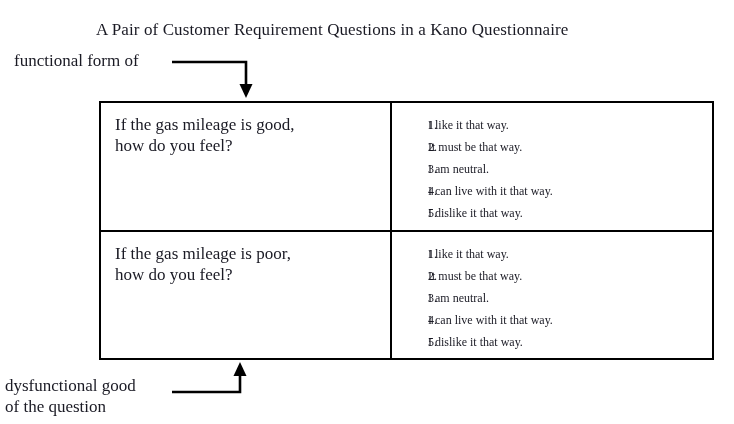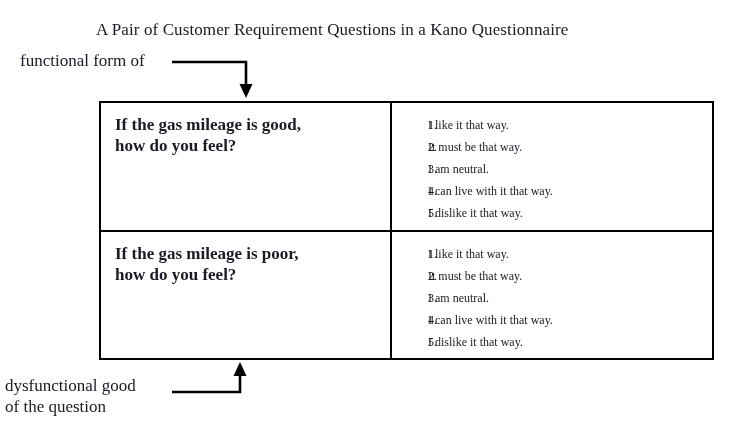--- a/index.html
+++ b/index.html
@@ -35,21 +35,21 @@
   }
 
   
   .side-label {
     position: absolute;
     font-size: 17px;
     line-height: 21px;
     white-space: nowrap;
   }
   .label-functional {
-    left: 20px;
+    left: 14px;
     top: 50px;
     width: 168px;
     text-align: left;
   }
   .label-functional .line2 {
     display: block;
     text-align: right;
     padding-right: 0px;
   }
   .label-dysfunctional {
@@ -91,21 +91,20 @@
   .col-question { width: 289px; }
   .col-answers  { width: 320px; }
 
   .row-1 td { height: 127px; }
   .row-2 td { height: 126px; }
 
   .question-text {
     font-size: 17px;
     line-height: 21px;
     padding: 11px 16px 0 14px;
-    font-weight: bold;
   }
   .question-text .line2 { display: block; }
 
   .answer-list {
     list-style: none;
     margin: 0;
     padding: 11px 0 0 0;
     font-size: 12px;
     line-height: 22px;
   }

